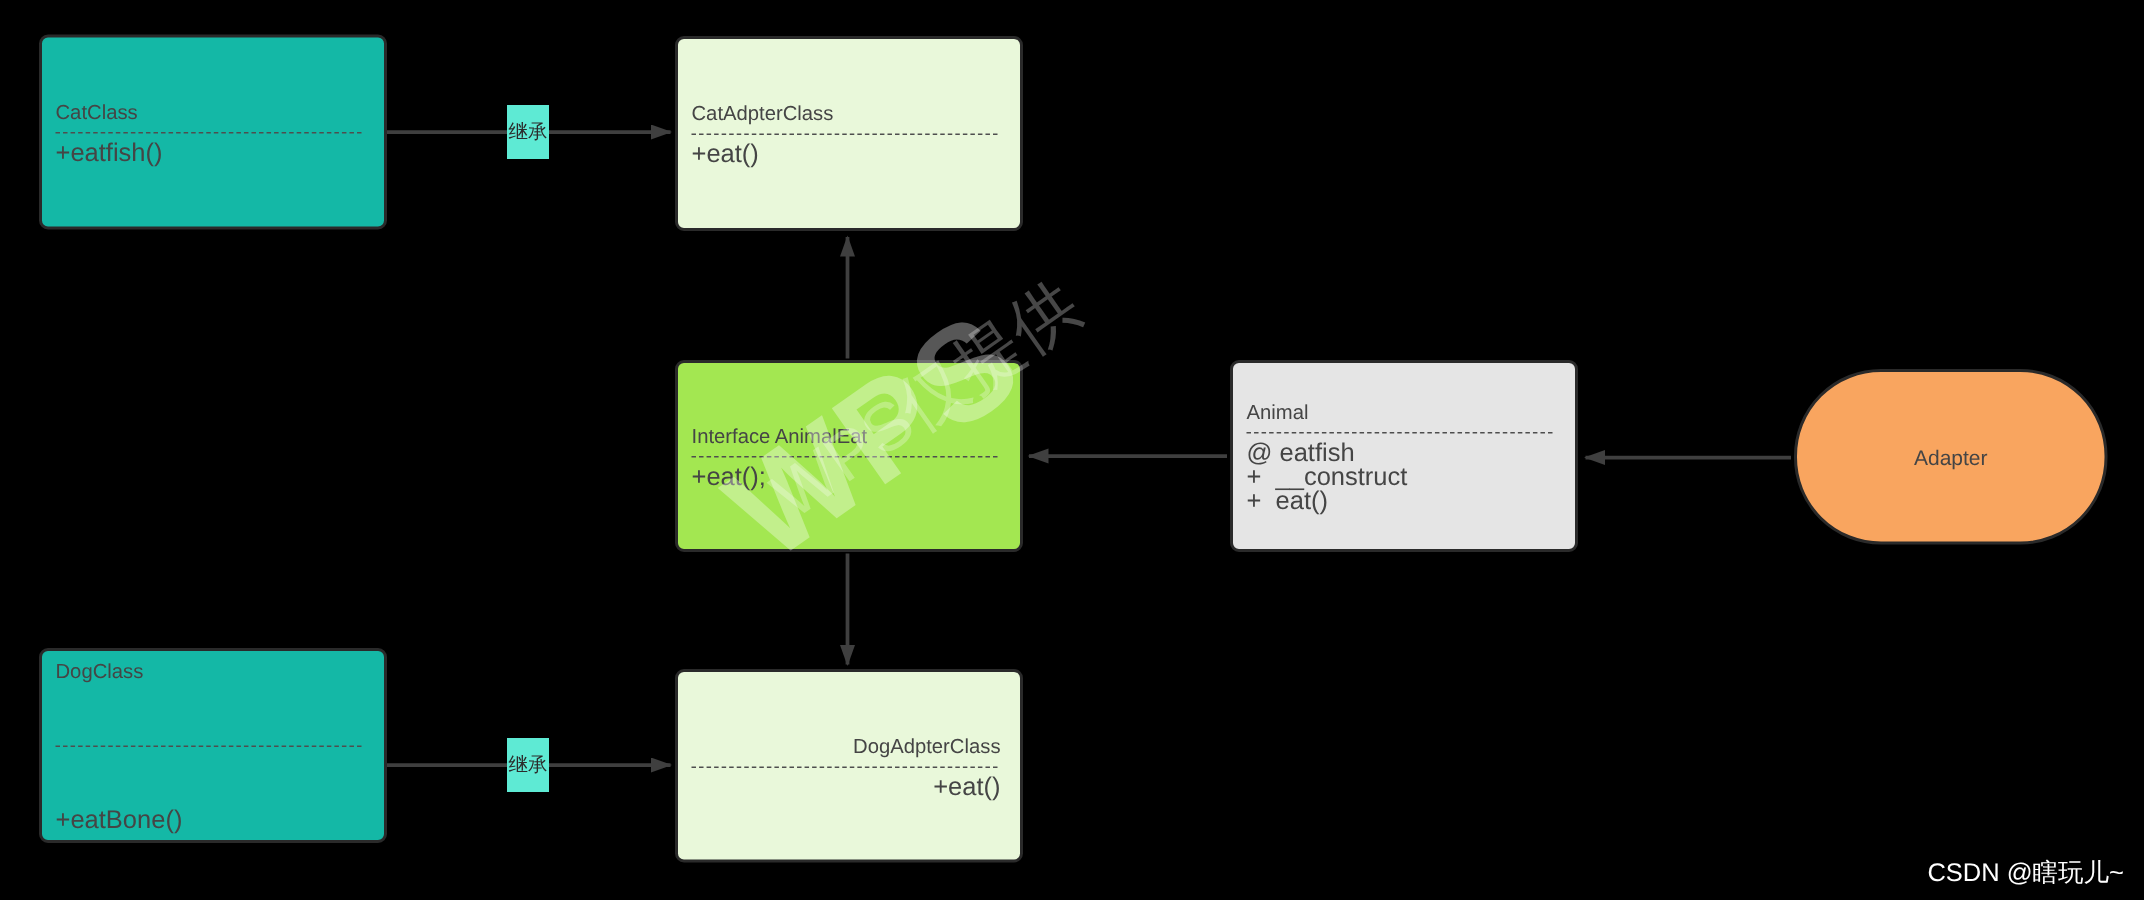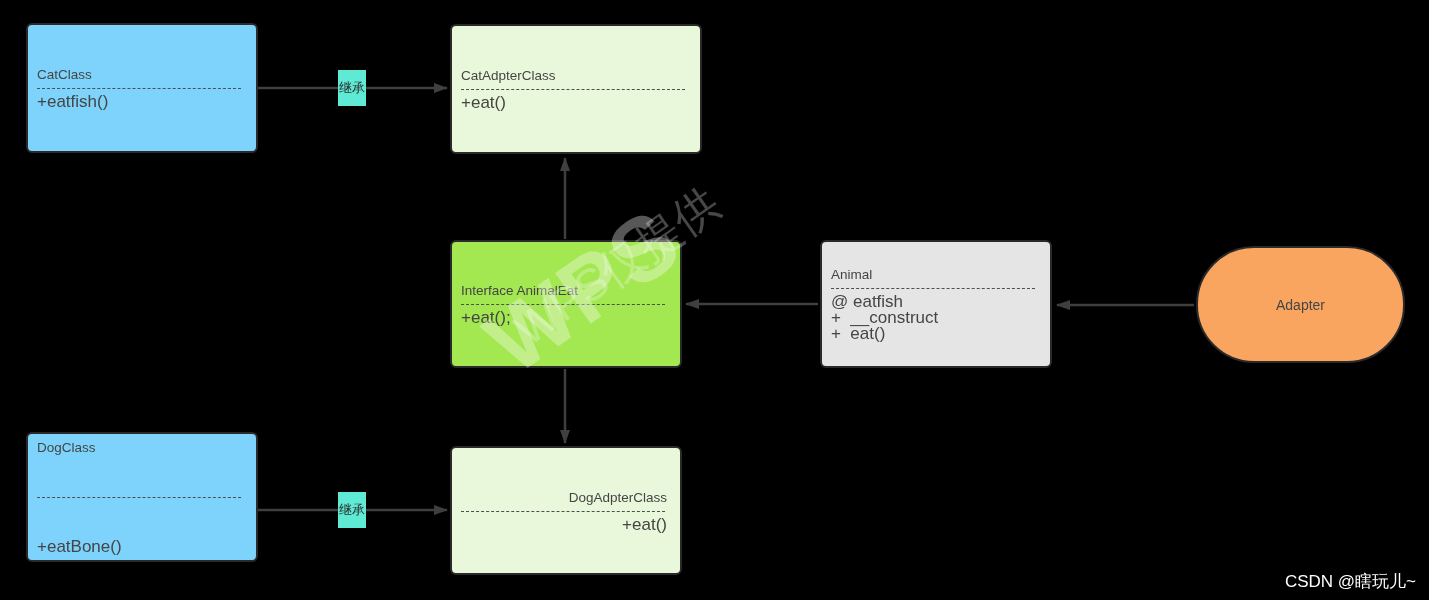--- a/index.html
+++ b/index.html
@@ -14,30 +14,30 @@
   
   .box{
     position:absolute;
     box-sizing:border-box;
     border:2px solid #2a2a2a;
     border-radius:6px;
     display:flex;flex-direction:column;justify-content:center;
     padding:0 13px 0 9px;
     color:#454545;
   }
-  .box.lavender{background:#7dd3fc;}
+  .box.lavender{background:#14b8a6;}
   .box.palegreen{background:#e9f8da;}
   .box.brightgreen{background:#a3e751;}
   .box.purple{background:#e5e5e5;}
   .box-title{font-size:13.5px;line-height:18px;}
   .box-divider{border-top:1.6px dashed #4e4e4e;margin:4px 2px 5px 0;height:0;}
   .box-member{font-size:17px;line-height:16px;white-space:pre;}
 
   #box-catclass{left:26px;top:23px;width:232px;height:130px;}
-  #box-catadapter{left:450px;top:24px;width:252px;height:130px;}
+  #box-catadapter{left:450px;top:24px;width:232px;height:130px;}
   #box-interface{left:450px;top:240px;width:232px;height:128px;}
   #box-animal{left:820px;top:240px;width:232px;height:128px;}
   #box-dogclass{left:26px;top:432px;width:232px;height:130px;gap:36px;}
   #box-dogadapter{left:450px;top:446px;width:232px;height:129px;text-align:right;}
 
   #box-adapter{
     position:absolute;left:1196px;top:246px;width:209px;height:117px;
     box-sizing:border-box;background:#f9a55f;
     border:2.5px solid #2a2a2a;border-radius:58px;
     display:flex;align-items:center;justify-content:center;

